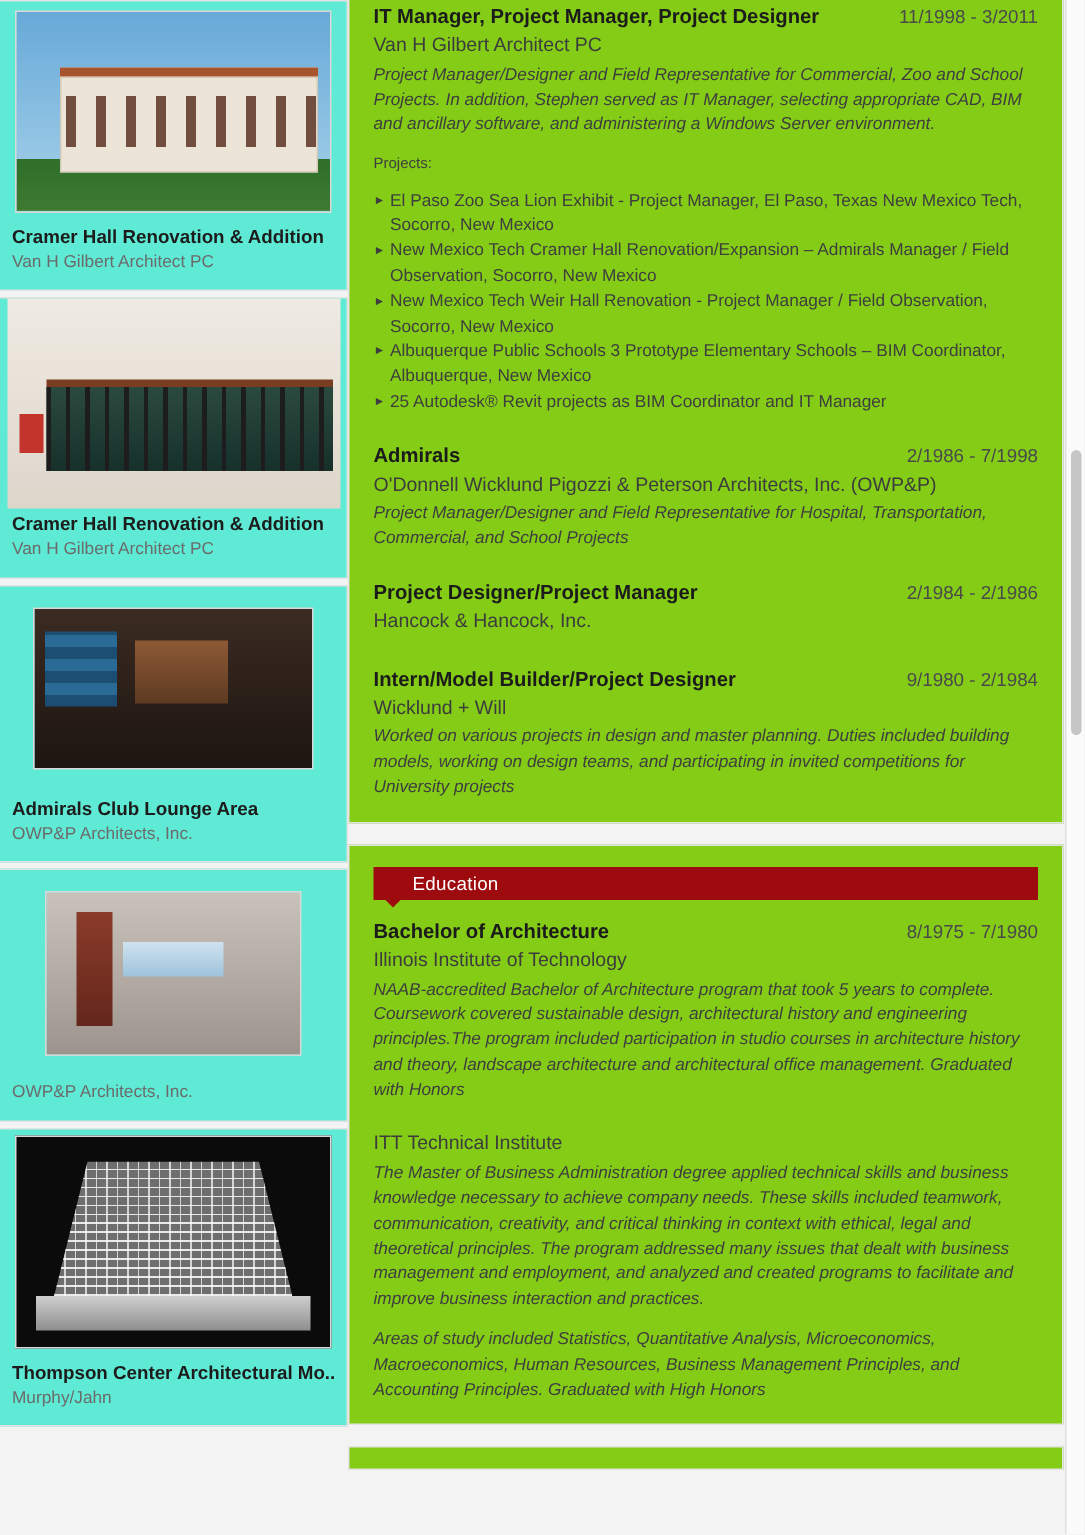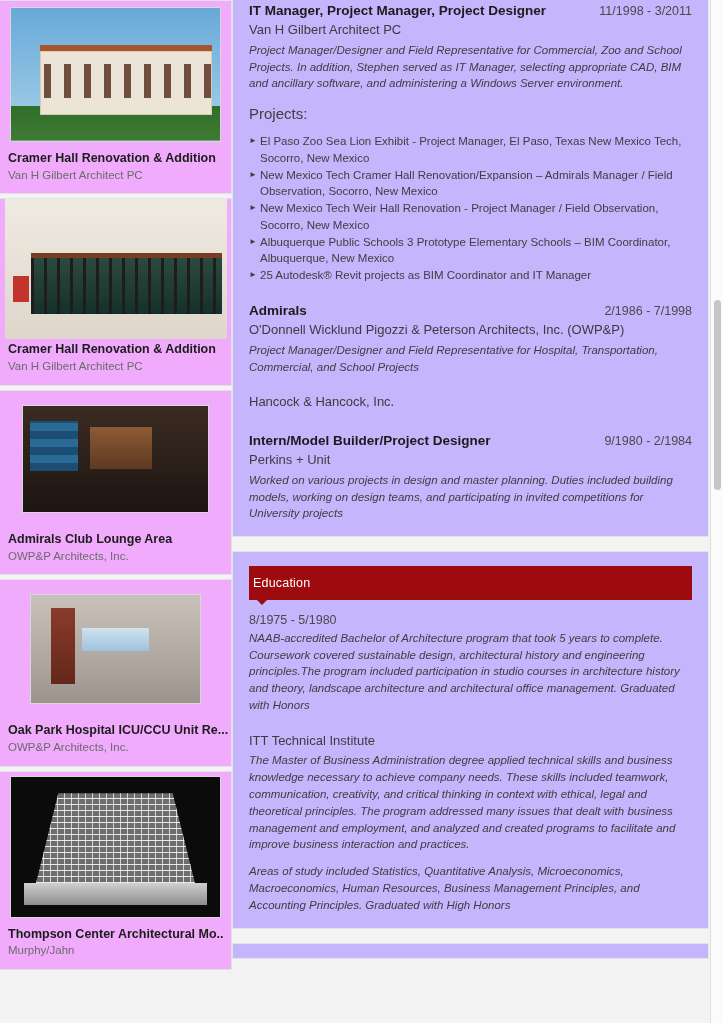--- a/index.html
+++ b/index.html
@@ -29,21 +29,21 @@
   .sidebar {
     width: 232px;
     flex: 0 0 232px;
     height: 1023px;
     background: #f3f3f3;
     overflow: hidden;
     position: relative;
   }
 
   .portfolio-card {
-    background: #f0abfc;
+    background: #5eead4;
     border: 1px solid #e2e2e2;
     border-left: none;
     margin-bottom: 4px;
     padding: 0 0 6px 0;
     position: relative;
   }
 
   .portfolio-img-wrap {
     width: 100%;
     display: flex;
@@ -180,36 +180,36 @@
 
   
   .main {
     flex: 1;
     height: 1023px;
     padding: 0 14px 0 0;
     overflow: hidden;
   }
 
   .card {
-    background: #c4b5fd;
+    background: #84cc16;
     border: 1px solid #e4e4e4;
     margin-bottom: 14px;
     padding: 0 16px 14px 16px;
   }
 
   .card.first { border-top: none; padding-top: 0; }
 
   .section-header {
     position: relative;
     background: #9e0b0f;
     margin: 14px 0 10px 0;
-    height: 34px;
+    height: 22px;
     display: flex;
     align-items: center;
-    padding-left: 4px;
+    padding-left: 26px;
   }
   .section-header .title {
     color: #ffffff;
     font-size: 12.5px;
     letter-spacing: .2px;
   }
   .section-header::after {
     content: "";
     position: absolute;
     left: 8px;
@@ -249,21 +249,21 @@
   }
   .entry-desc {
     font-size: 11.5px;
     color: #3e3e3e;
     line-height: 1.46;
     font-style: italic;
   }
   .entry-desc + .entry-desc { margin-top: 10px; }
 
   .projects-label {
-    font-size: 15px;
+    font-size: 10px;
     color: #3e3e3e;
     margin-top: 11px;
     line-height: 1.46;
   }
 
   .project-list { margin-top: 8px; }
   .project-item {
     font-size: 11.5px;
     color: #3e3e3e;
     line-height: 1.46;
@@ -327,21 +327,20 @@
         <div class="portfolio-img img-lounge" style="height:108px;"></div>
       </div>
       <div class="caption-title">Admirals Club Lounge Area</div>
       <div class="caption-sub">OWP&amp;P Architects, Inc.</div>
     </div>
 
     <div class="portfolio-card">
       <div class="portfolio-img-wrap" style="padding:14px 30px 16px 30px;">
         <div class="portfolio-img img-hospital" style="height:110px;"></div>
       </div>
-      <div class="caption-title">Oak Park Hospital ICU/CCU Unit Re...</div>
       <div class="caption-sub">OWP&amp;P Architects, Inc.</div>
     </div>
 
     <div class="portfolio-card">
       <div class="portfolio-img-wrap" style="padding:4px 10px 6px 10px;">
         <div class="portfolio-img img-model" style="height:142px;"></div>
       </div>
       <div class="caption-title">Thompson Center Architectural Mo..</div>
       <div class="caption-sub">Murphy/Jahn</div>
     </div>
@@ -372,43 +371,49 @@
       <div class="entry">
         <div class="entry-head">
           <div class="entry-role">Admirals</div>
           <div class="entry-dates">2/1986 - 7/1998</div>
         </div>
         <div class="entry-org">O'Donnell Wicklund Pigozzi &amp; Peterson Architects, Inc. (OWP&amp;P)</div>
         <div class="entry-desc">Project Manager/Designer and Field Representative for Hospital, Transportation, Commercial, and School Projects</div>
       </div>
 
       <div class="entry">
+        <div class="entry-head">
+          <div class="entry-role">Project Designer/Project Manager</div>
+          <div class="entry-dates">2/1984 - 2/1986</div>
+        </div>
         <div class="entry-org">Hancock &amp; Hancock, Inc.</div>
       </div>
 
       <div class="entry">
         <div class="entry-head">
           <div class="entry-role">Intern/Model Builder/Project Designer</div>
           <div class="entry-dates">9/1980 - 2/1984</div>
         </div>
-        <div class="entry-org">Perkins + Unit</div>
+        <div class="entry-org">Wicklund + Will</div>
         <div class="entry-desc">Worked on various projects in design and master planning. Duties included building models, working on design teams, and participating in invited competitions for University projects</div>
       </div>
 
     </section>
 
     <section class="card">
       <div class="section-header">
         <span class="title">Education</span>
       </div>
 
       <div class="entry" style="margin-top:0;">
         <div class="entry-head">
-          <div class="entry-dates">8/1975 - 5/1980</div>
-        </div>
+          <div class="entry-role">Bachelor of Architecture</div>
+          <div class="entry-dates">8/1975 - 7/1980</div>
+        </div>
+        <div class="entry-org">Illinois Institute of Technology</div>
         <div class="entry-desc">NAAB-accredited Bachelor of Architecture program that took  5 years to complete. Coursework covered sustainable design, architectural history and engineering principles.The program included  participation in studio courses  in architecture history and theory, landscape architecture and architectural office management. Graduated with Honors</div>
       </div>
 
       <div class="entry">
         <div class="entry-org">ITT Technical Institute</div>
         <div class="entry-desc">The Master of Business Administration degree  applied technical skills and business knowledge necessary to achieve company needs. These skills included  teamwork, communication, creativity, and critical thinking in context with ethical, legal and theoretical principles. The program addressed many issues that dealt with business management and employment, and analyzed and created programs to facilitate and improve business interaction and practices.</div>
         <div class="entry-desc">Areas of study included Statistics, Quantitative Analysis, Microeconomics, Macroeconomics, Human Resources, Business Management Principles, and Accounting Principles. Graduated with High Honors</div>
       </div>
     </section>
 

